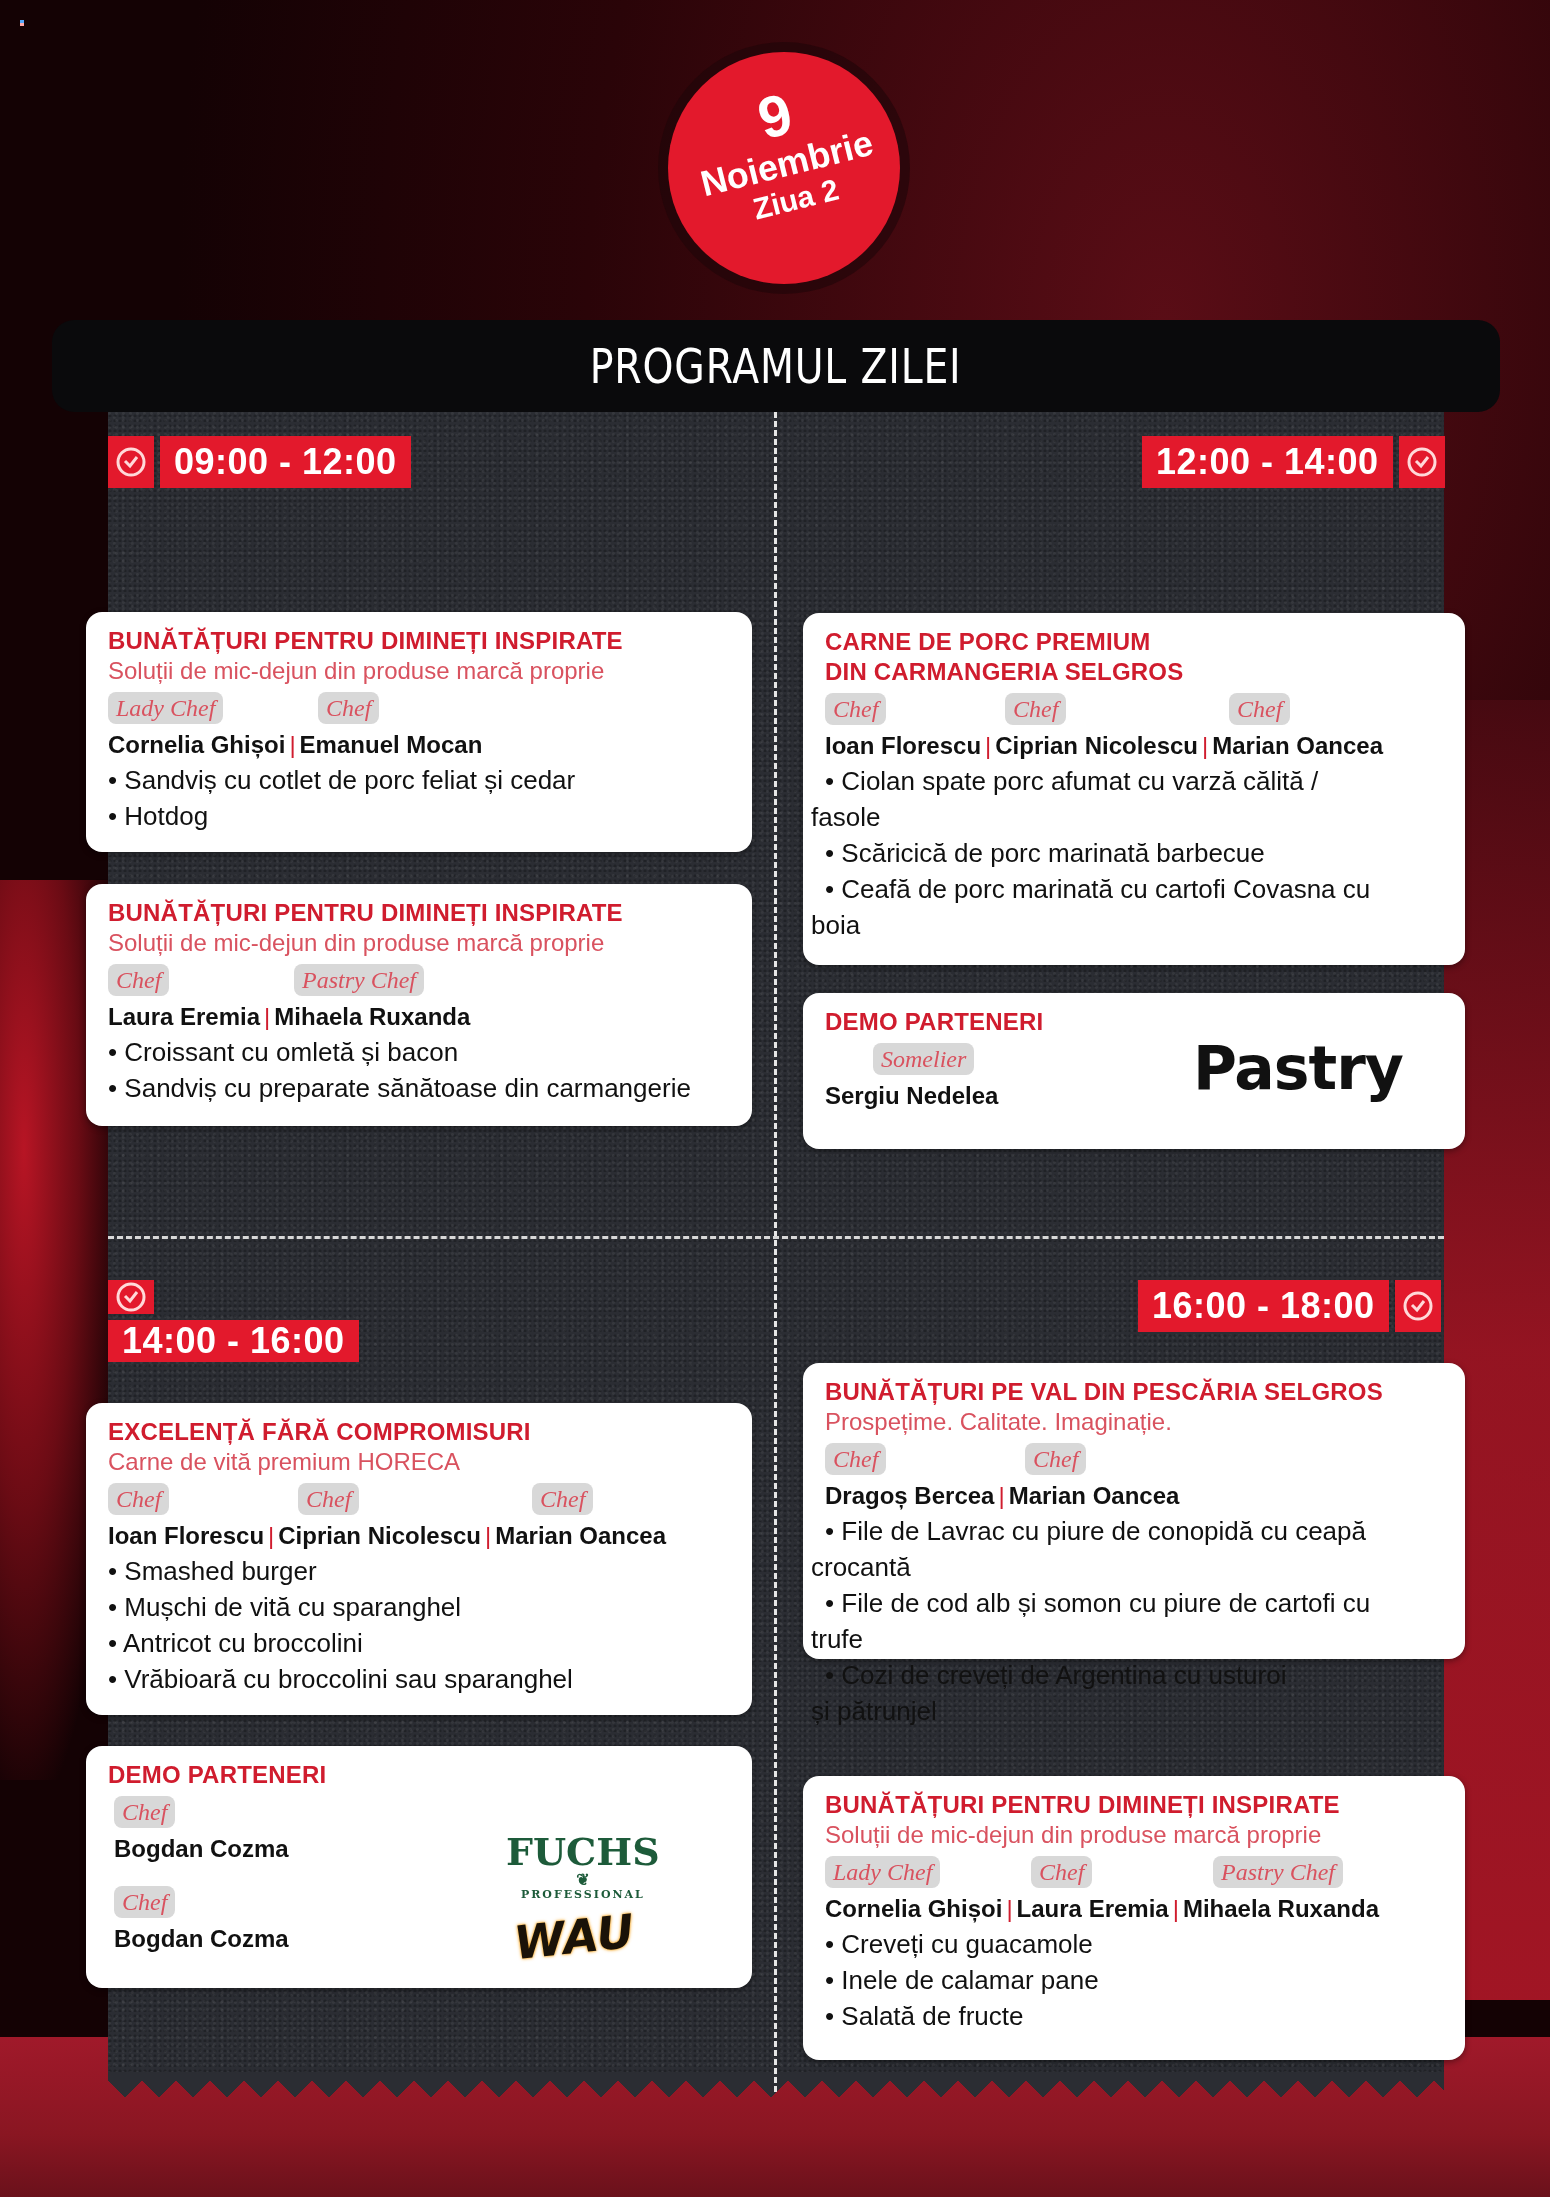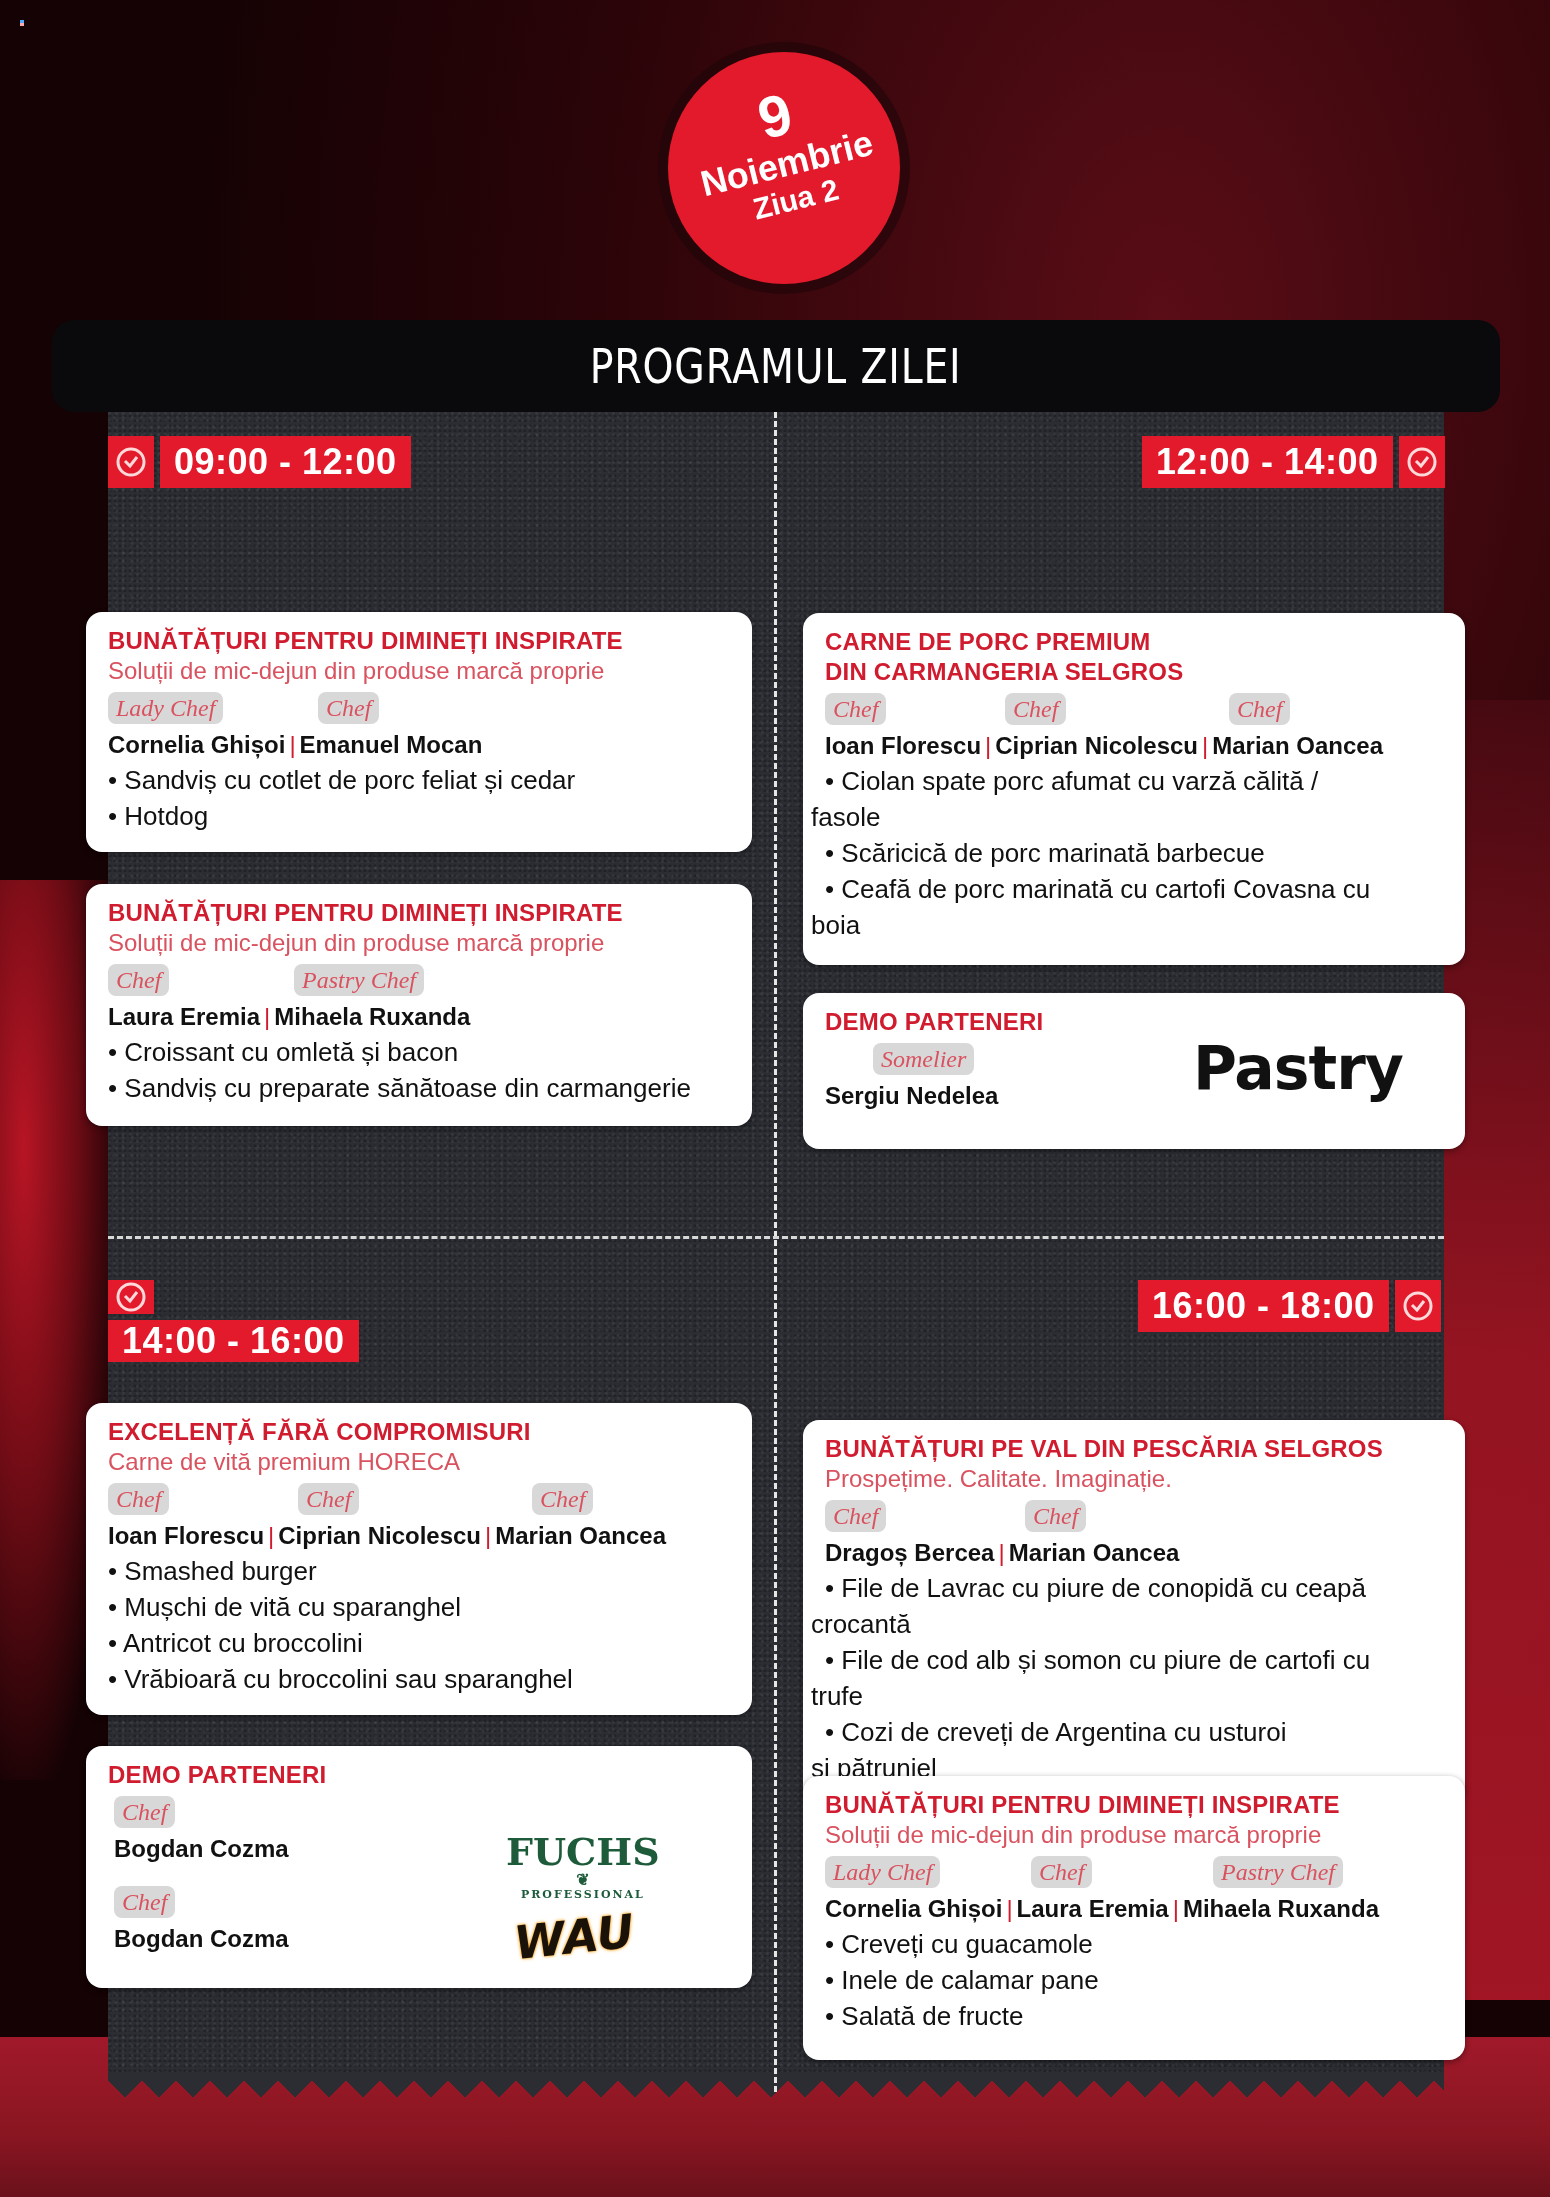--- a/index.html
+++ b/index.html
@@ -286,21 +286,21 @@
 <div class="time-badge" style="left:1138px; top:1280px; flex-direction:row-reverse;">
   <div class="clock">
     <svg width="34" height="34" viewBox="0 0 34 34">
         <circle cx="17" cy="17" r="13" fill="none" stroke="#ffd9d9" stroke-width="3"></circle>
         <path d="M11 16 L16 21 L23 12" fill="none" stroke="#ffd9d9" stroke-width="3"></path>
       </svg>
   </div>
   <div class="time">16:00 - 18:00</div>
 </div>
 
-<div class="card" style="left:803px; top:1420px; width:662px; height:384px;">
+<div class="card" style="left:803px; top:1363px; width:662px; height:296px;">
   <div class="c-title">BUNĂTĂȚURI PE VAL DIN PESCĂRIA SELGROS</div>
   <div class="c-sub">Prospețime. Calitate. Imaginație.</div>
   <div class="roles">
     <span class="role" style="left:0;">Chef</span>
     <span class="role" style="left:200px;">Chef</span>
   </div>
   <div class="names">
     <span>Dragoș Bercea</span><span class="sep">|</span><span>Marian Oancea</span>
   </div>
   <ul class="items">

